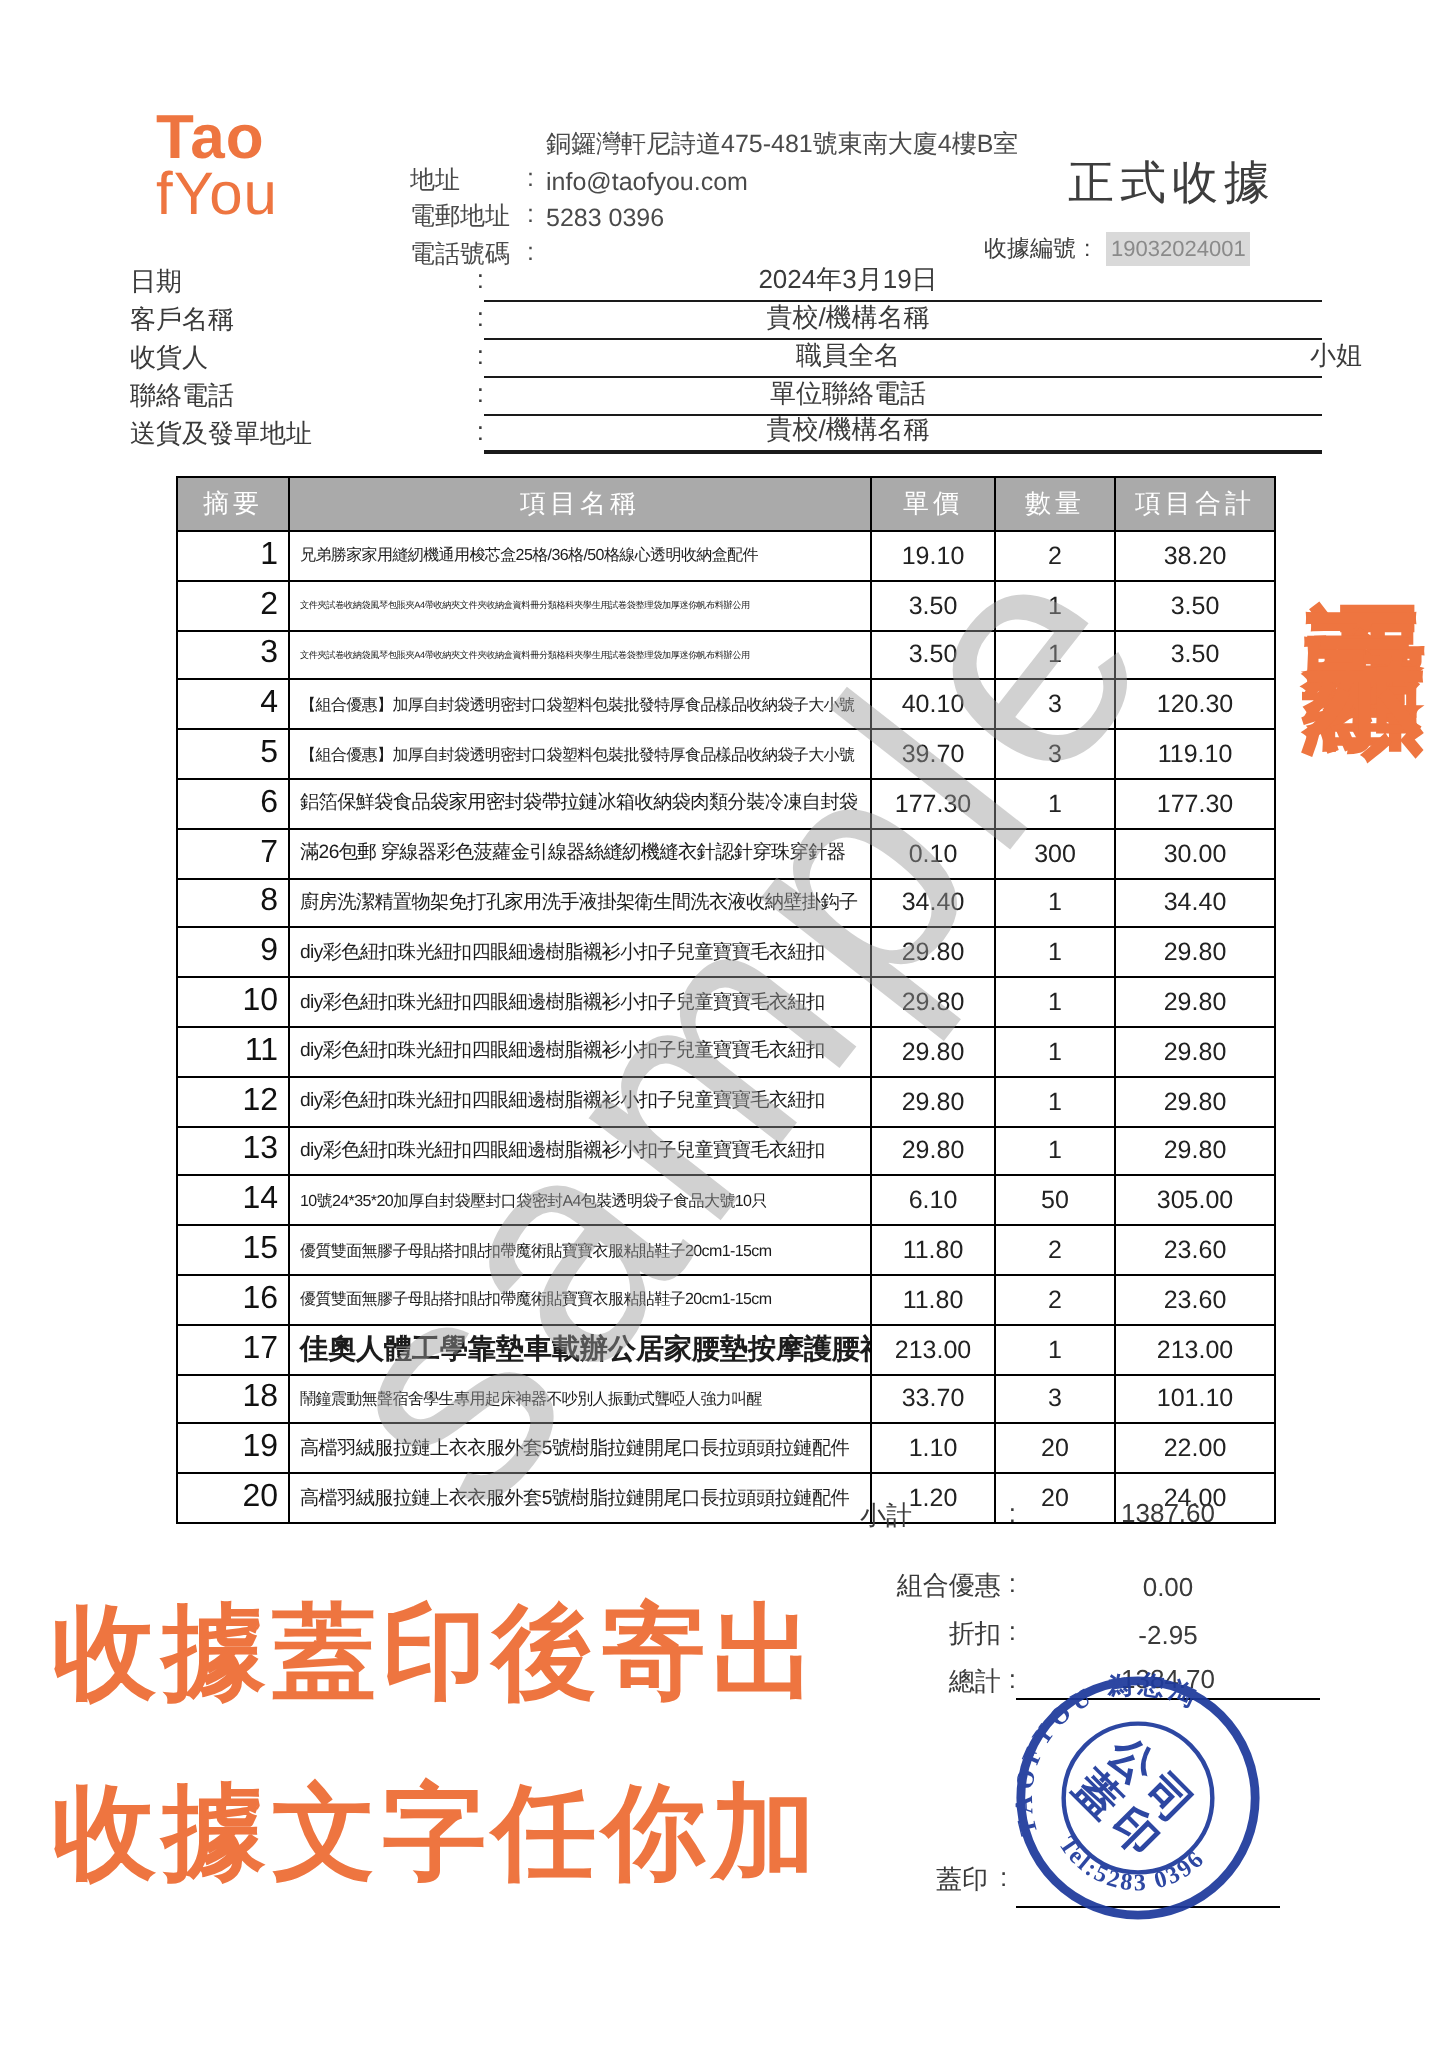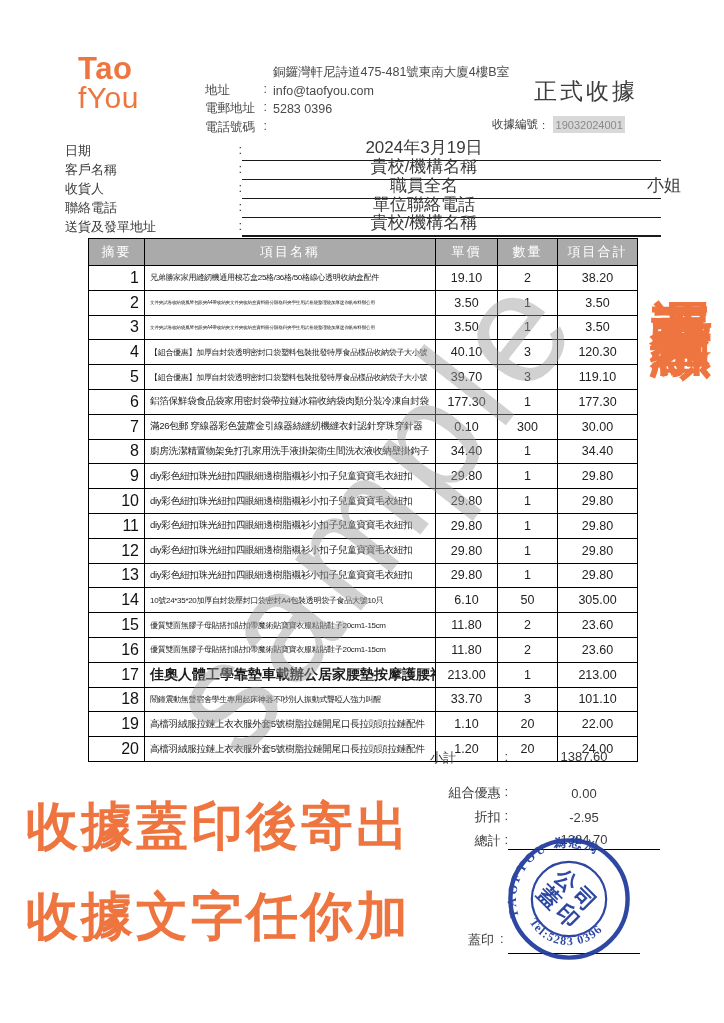--- a/index.html
+++ b/index.html
@@ -14,24 +14,24 @@
   .contact{left:205px;top:63px;font-size:12.5px;color:#4a4a4a;}
   .c-row{display:flex;height:18.5px;align-items:center;}
   .c-label{display:inline-flex;width:62px;justify-content:space-between;margin-top:36px;}
   .c-val{margin-left:6px;}
   .title{left:500px;top:76px;width:172px;text-align:center;font-size:23px;letter-spacing:3px;color:#3d3d3d;}
   .receipt-no{left:492px;top:116px;display:flex;align-items:center;font-size:11.5px;color:#3d3d3d;gap:4px;}
   .badge{width:72px;height:17px;background:var(--badge-grey,#d9d9d9);color:#8a8a8a;font-size:11px;
          display:flex;align-items:center;justify-content:center;margin-left:4px;}
 
   
-  .fields{left:65px;top:142px;width:596px;}
+  .fields{left:65px;top:132px;width:596px;}
   .f-row{display:flex;height:19px;align-items:flex-end;}
   .f-label{width:177px;display:flex;justify-content:space-between;font-size:13px;color:#3a3a3a;padding-bottom:1px;}
-  .f-line{flex:1;border-bottom:1.3px solid #1a1a1a;text-align:center;font-size:17px;color:#3a3a3a;
+  .f-line{flex:1;border-bottom:1.3px solid #1a1a1a;text-align:center;font-size:13px;color:#3a3a3a;
           position:relative;padding:0 55px 1px 0;}
   .f-line.thick{border-bottom-width:2.2px;}
   .f-extra{position:absolute;right:-20px;bottom:1px;}
 
   
   .tbl{left:88px;top:238px;width:550px;border:1.6px solid #000;box-sizing:border-box;}
   .t-row{display:grid;grid-template-columns:55px 291px 62px 60px 1fr;box-sizing:border-box;}
   .t-row > div{display:flex;align-items:center;box-sizing:border-box;overflow:hidden;white-space:nowrap;}
   .t-row > div + div{border-left:1px solid #000;}
   .t-head{height:26px;background:var(--header-grey,#aaaaaa);color:#fff;font-size:13px;letter-spacing:2px;}

